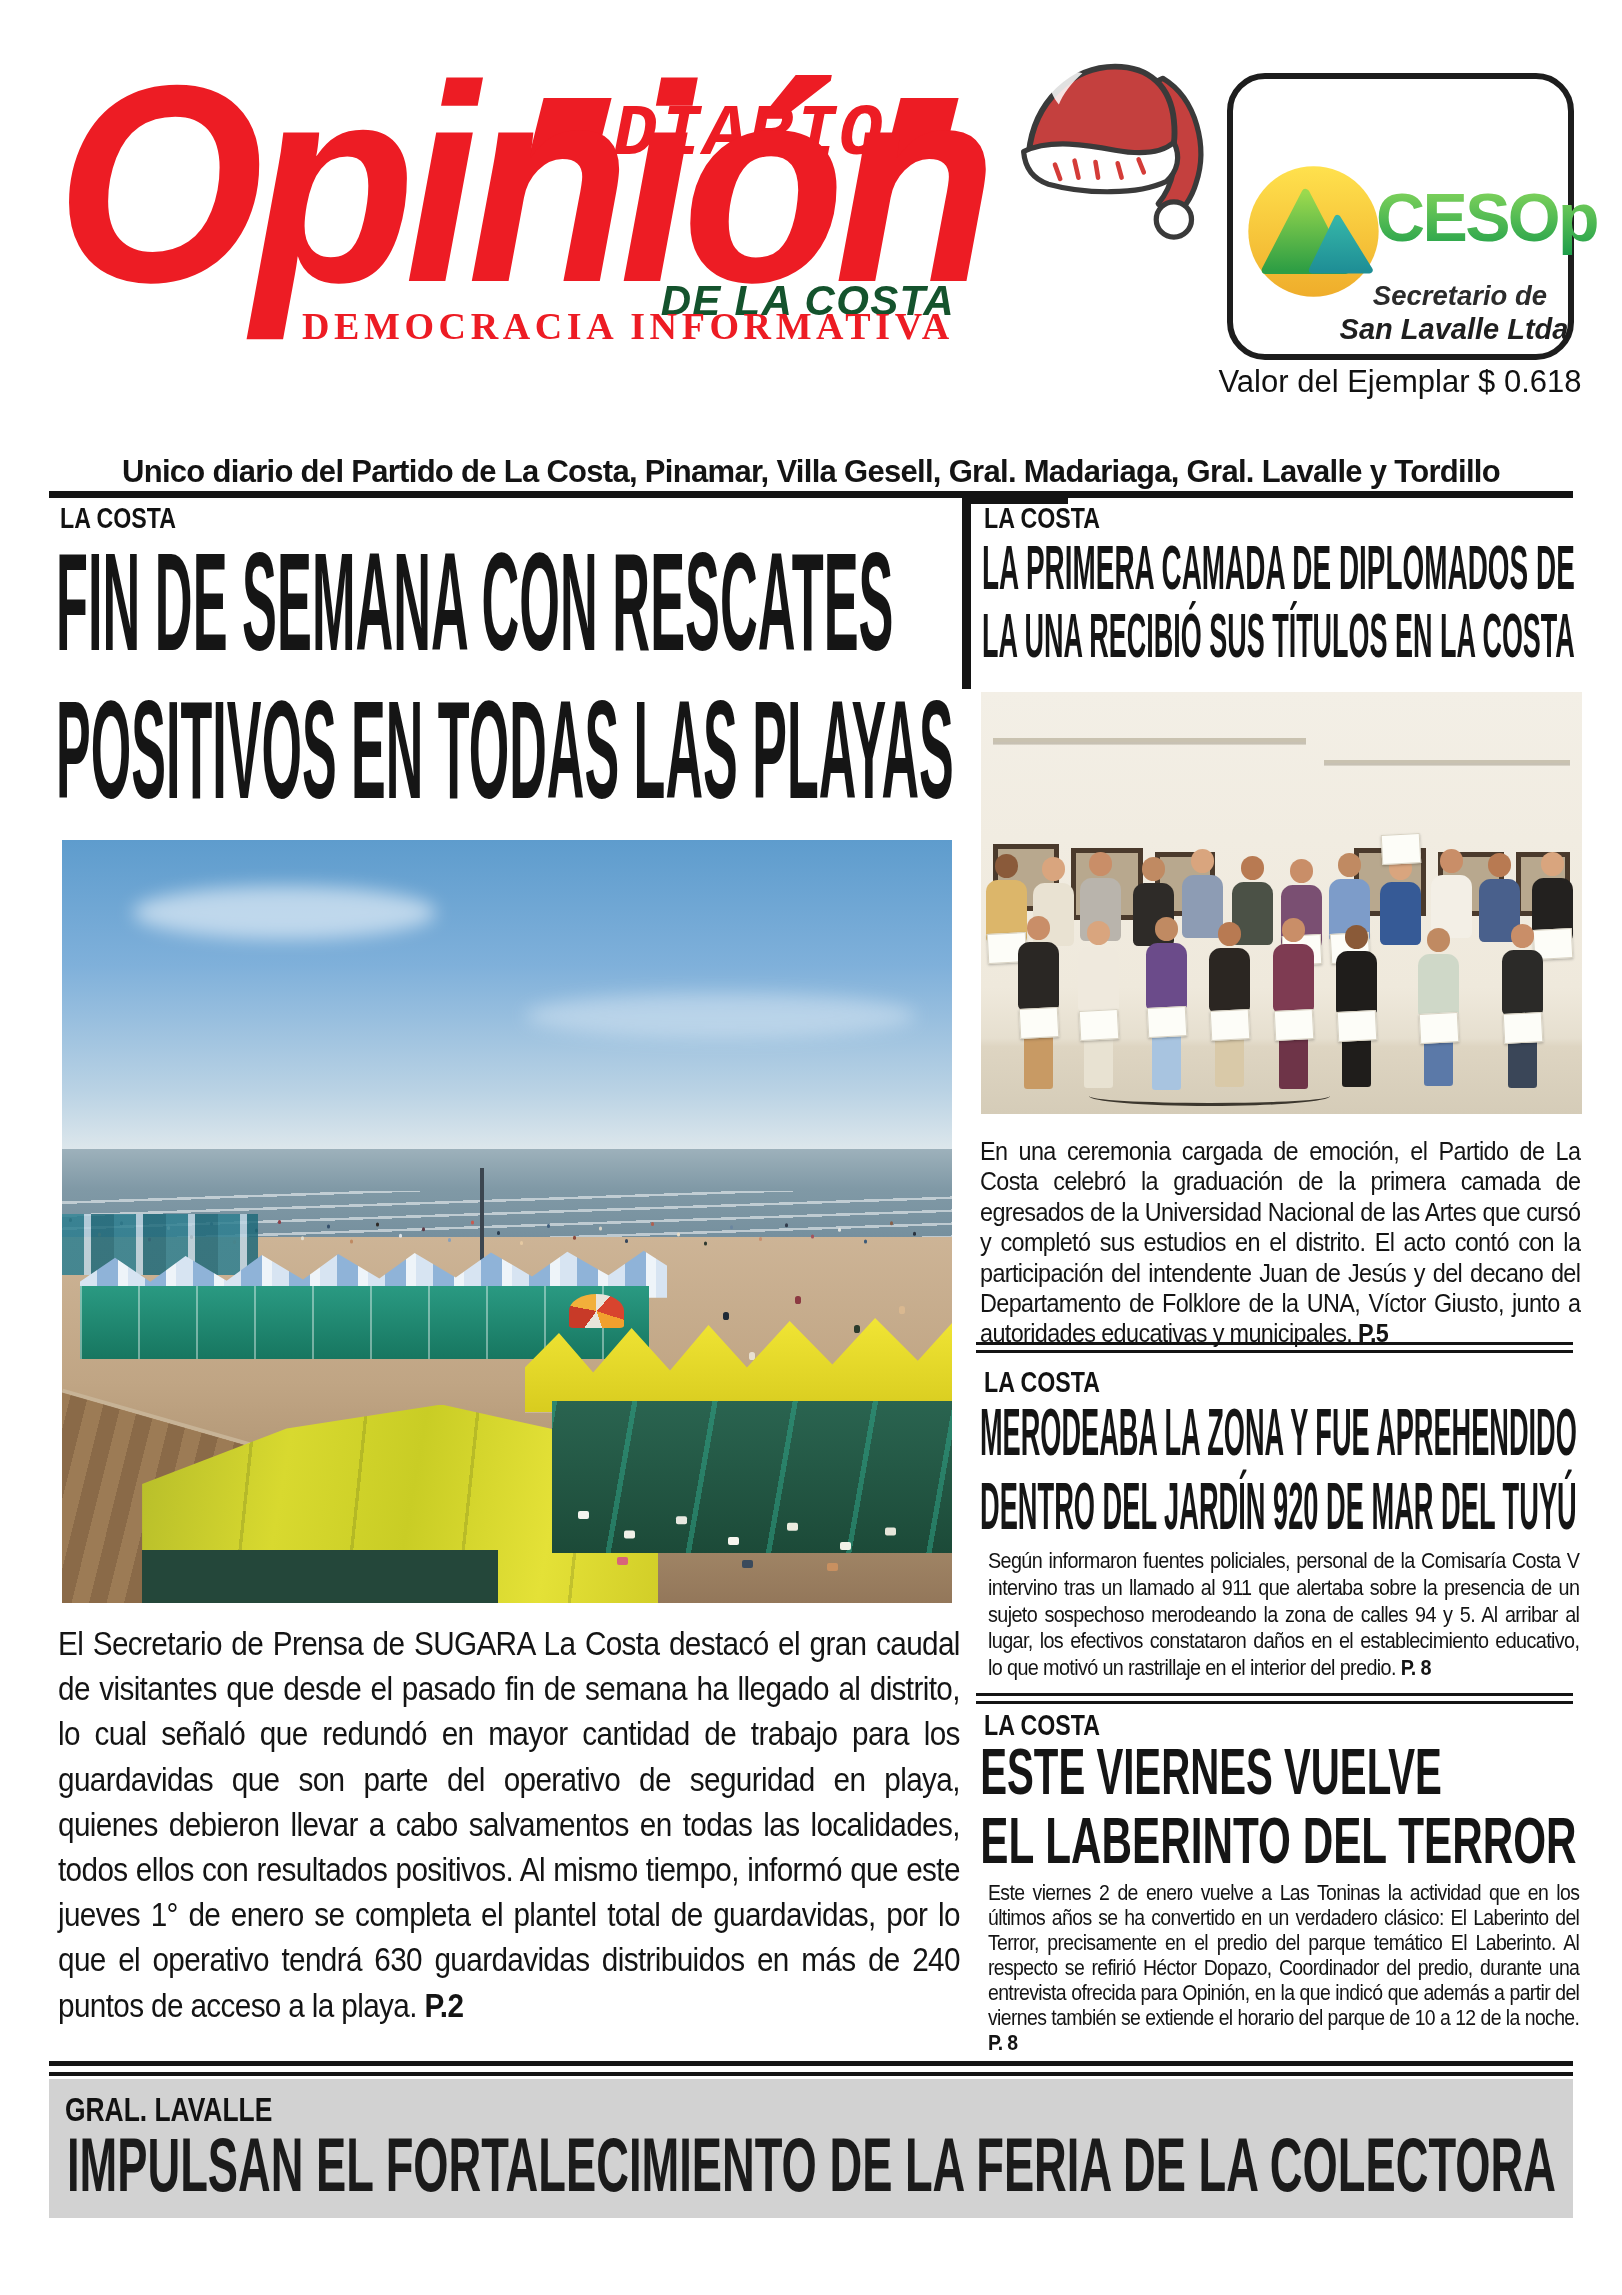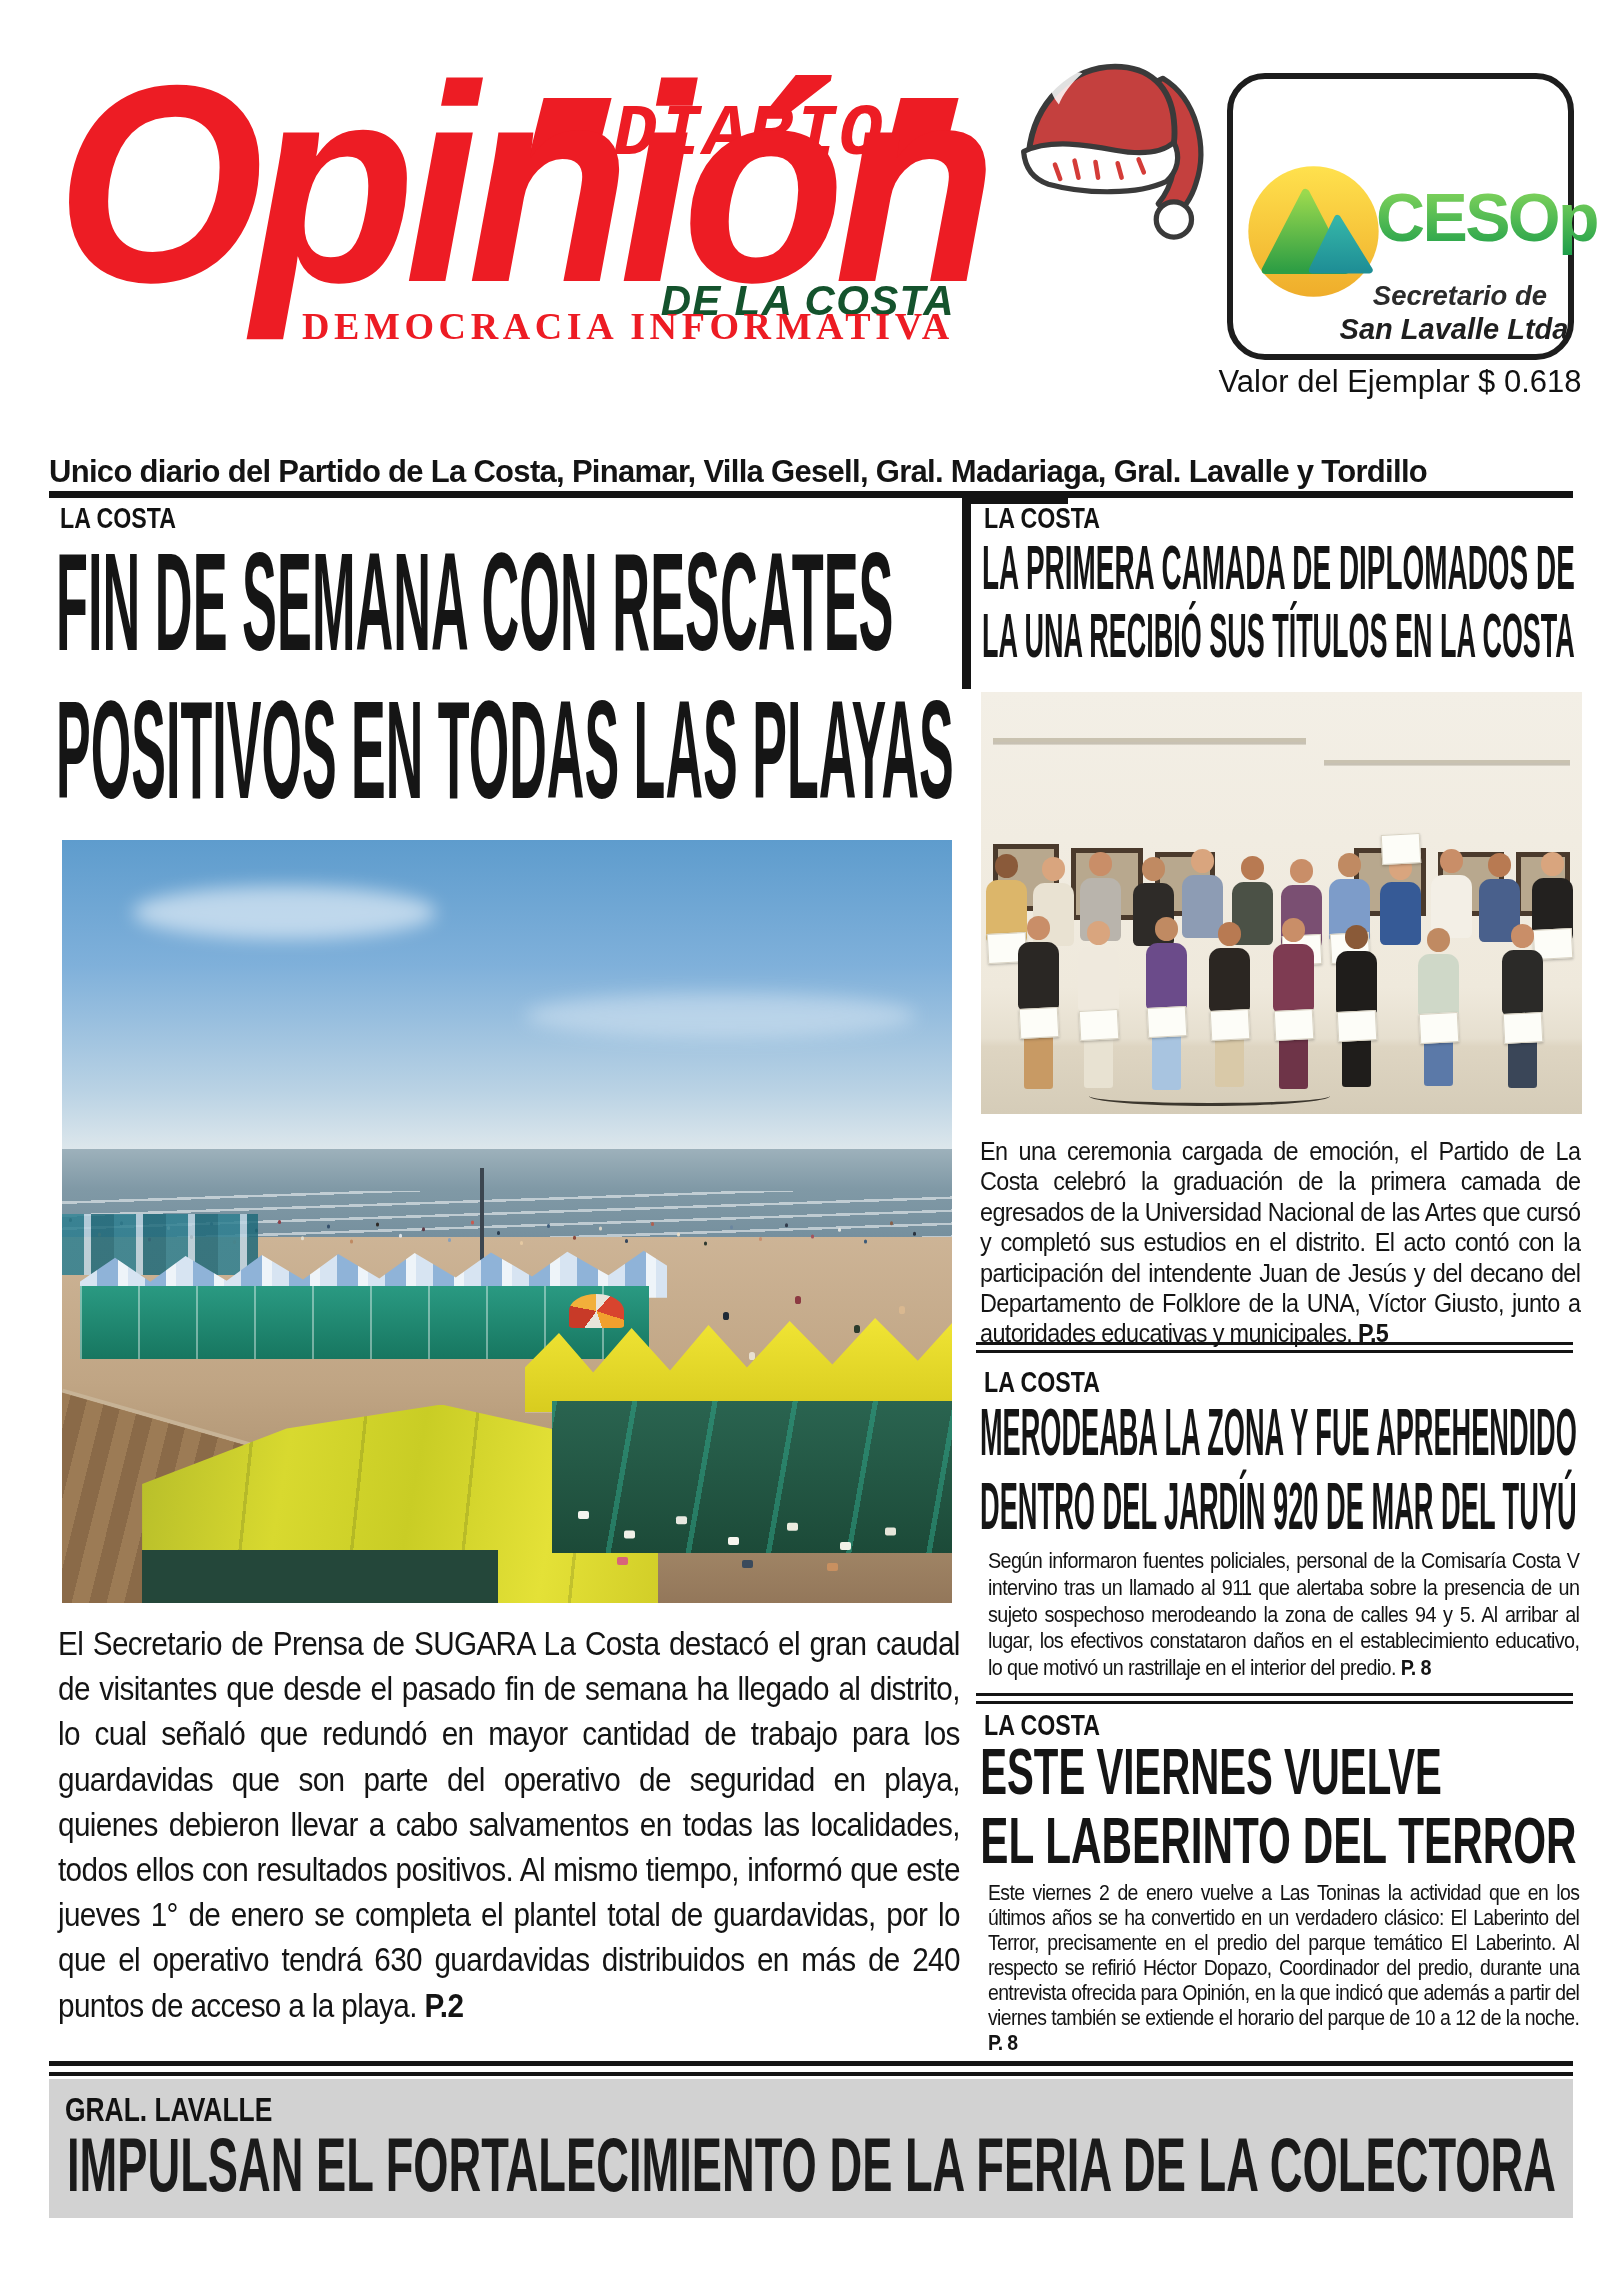--- a/index.html
+++ b/index.html
@@ -27,21 +27,21 @@
     font-weight:bold;color:#2b2b2b;}
   .cesop-sub2{left:1323px;top:313px;width:262px;text-align:center;font-size:29px;font-style:italic;
     font-weight:bold;color:#1f1f1f;}
   .price{left:1217px;top:364px;width:366px;text-align:center;font-size:31px;color:#111;}
 
   
   .datebar{left:49px;top:400px;width:1524px;height:48px;background:#141414;color:#fff;
     display:flex;justify-content:space-between;align-items:center;padding:0 17px;box-sizing:border-box;}
   .datebar span{font-size:35px;font-weight:bold;letter-spacing:-0.7px;transform:scaleX(.96);transform-origin:left center;}
   .datebar .right{transform-origin:right center;}
-  .subtitle{left:49px;top:454px;width:1524px;font-size:31px;font-weight:bold;
+  .subtitle{left:49px;top:454px;width:1524px;text-align:center;font-size:31px;font-weight:bold;
     color:#141414;letter-spacing:-0.7px;}
   .thick-rule{left:49px;top:491px;width:1524px;height:7.2px;background:#141414;}
 
   
   .kicker{font-size:29px;font-weight:bold;color:#121212;transform:scaleX(.8);transform-origin:left top;
     white-space:nowrap;letter-spacing:0;}
   .hl text{font-family:"Liberation Sans",sans-serif;font-weight:bold;fill:#151515;}
   .bodytxt{font-size:33px;line-height:1.37;color:#141414;text-align:justify;
     transform:scaleX(.9);transform-origin:left top;letter-spacing:-0.7px;}
   .bodytxt b{font-weight:bold;}

